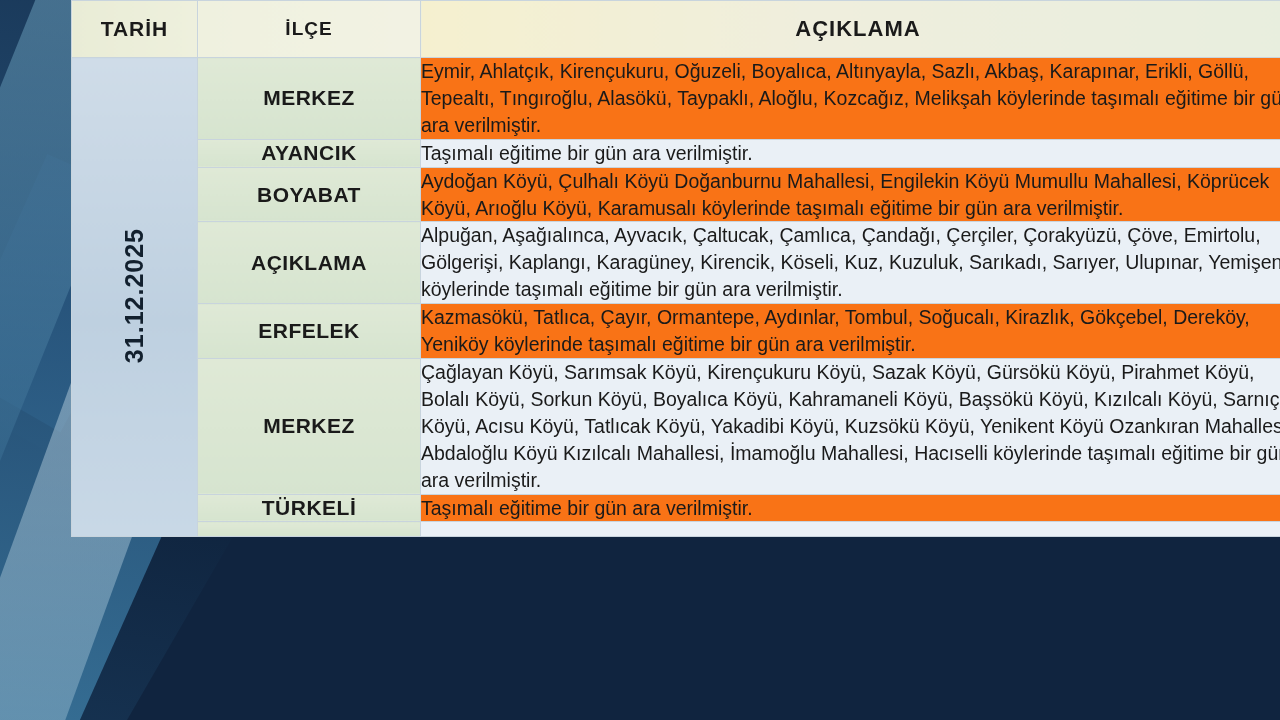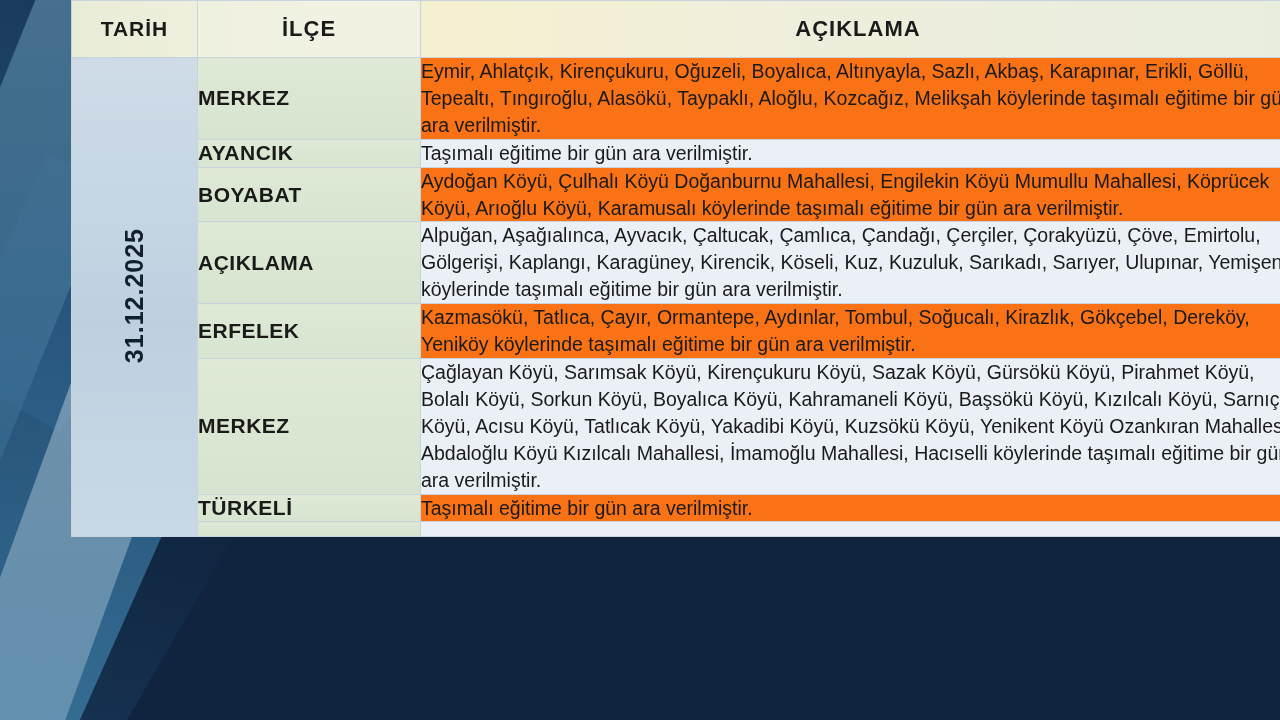--- a/index.html
+++ b/index.html
@@ -88,21 +88,21 @@
     font-size: 21px;
     font-weight: bold;
     color: #1a1a1a;
     letter-spacing: 1px;
     text-align: center;
     height: 56px;
   }
   .th-district {
     width: 222px;
     background: linear-gradient(90deg, #eff1df, #f2f2e3);
-    font-size: 22px;
+    font-size: 19px;
     font-weight: bold;
     color: #1a1a1a;
     letter-spacing: 1px;
     text-align: center;
     height: 56px;
   }
   .th-desc {
     background: linear-gradient(90deg, #f5f0cf, #efeedd 45%, #e8eede);
     font-size: 22px;
     font-weight: bold;
@@ -125,21 +125,21 @@
     font-weight: bold;
     color: #12202e;
     letter-spacing: 1px;
     display: inline-block;
   }
 
   
   .td-district {
     width: 222px;
     background: linear-gradient(180deg, #dfe9d6, #d6e4cf);
-    text-align: left;
+    text-align: center;
     font-size: 21px;
     font-weight: bold;
     color: #1a1a1a;
     letter-spacing: 0.5px;
   }
 
   
   .td-desc {
     background: #f97316;
     font-size: 19.5px;

